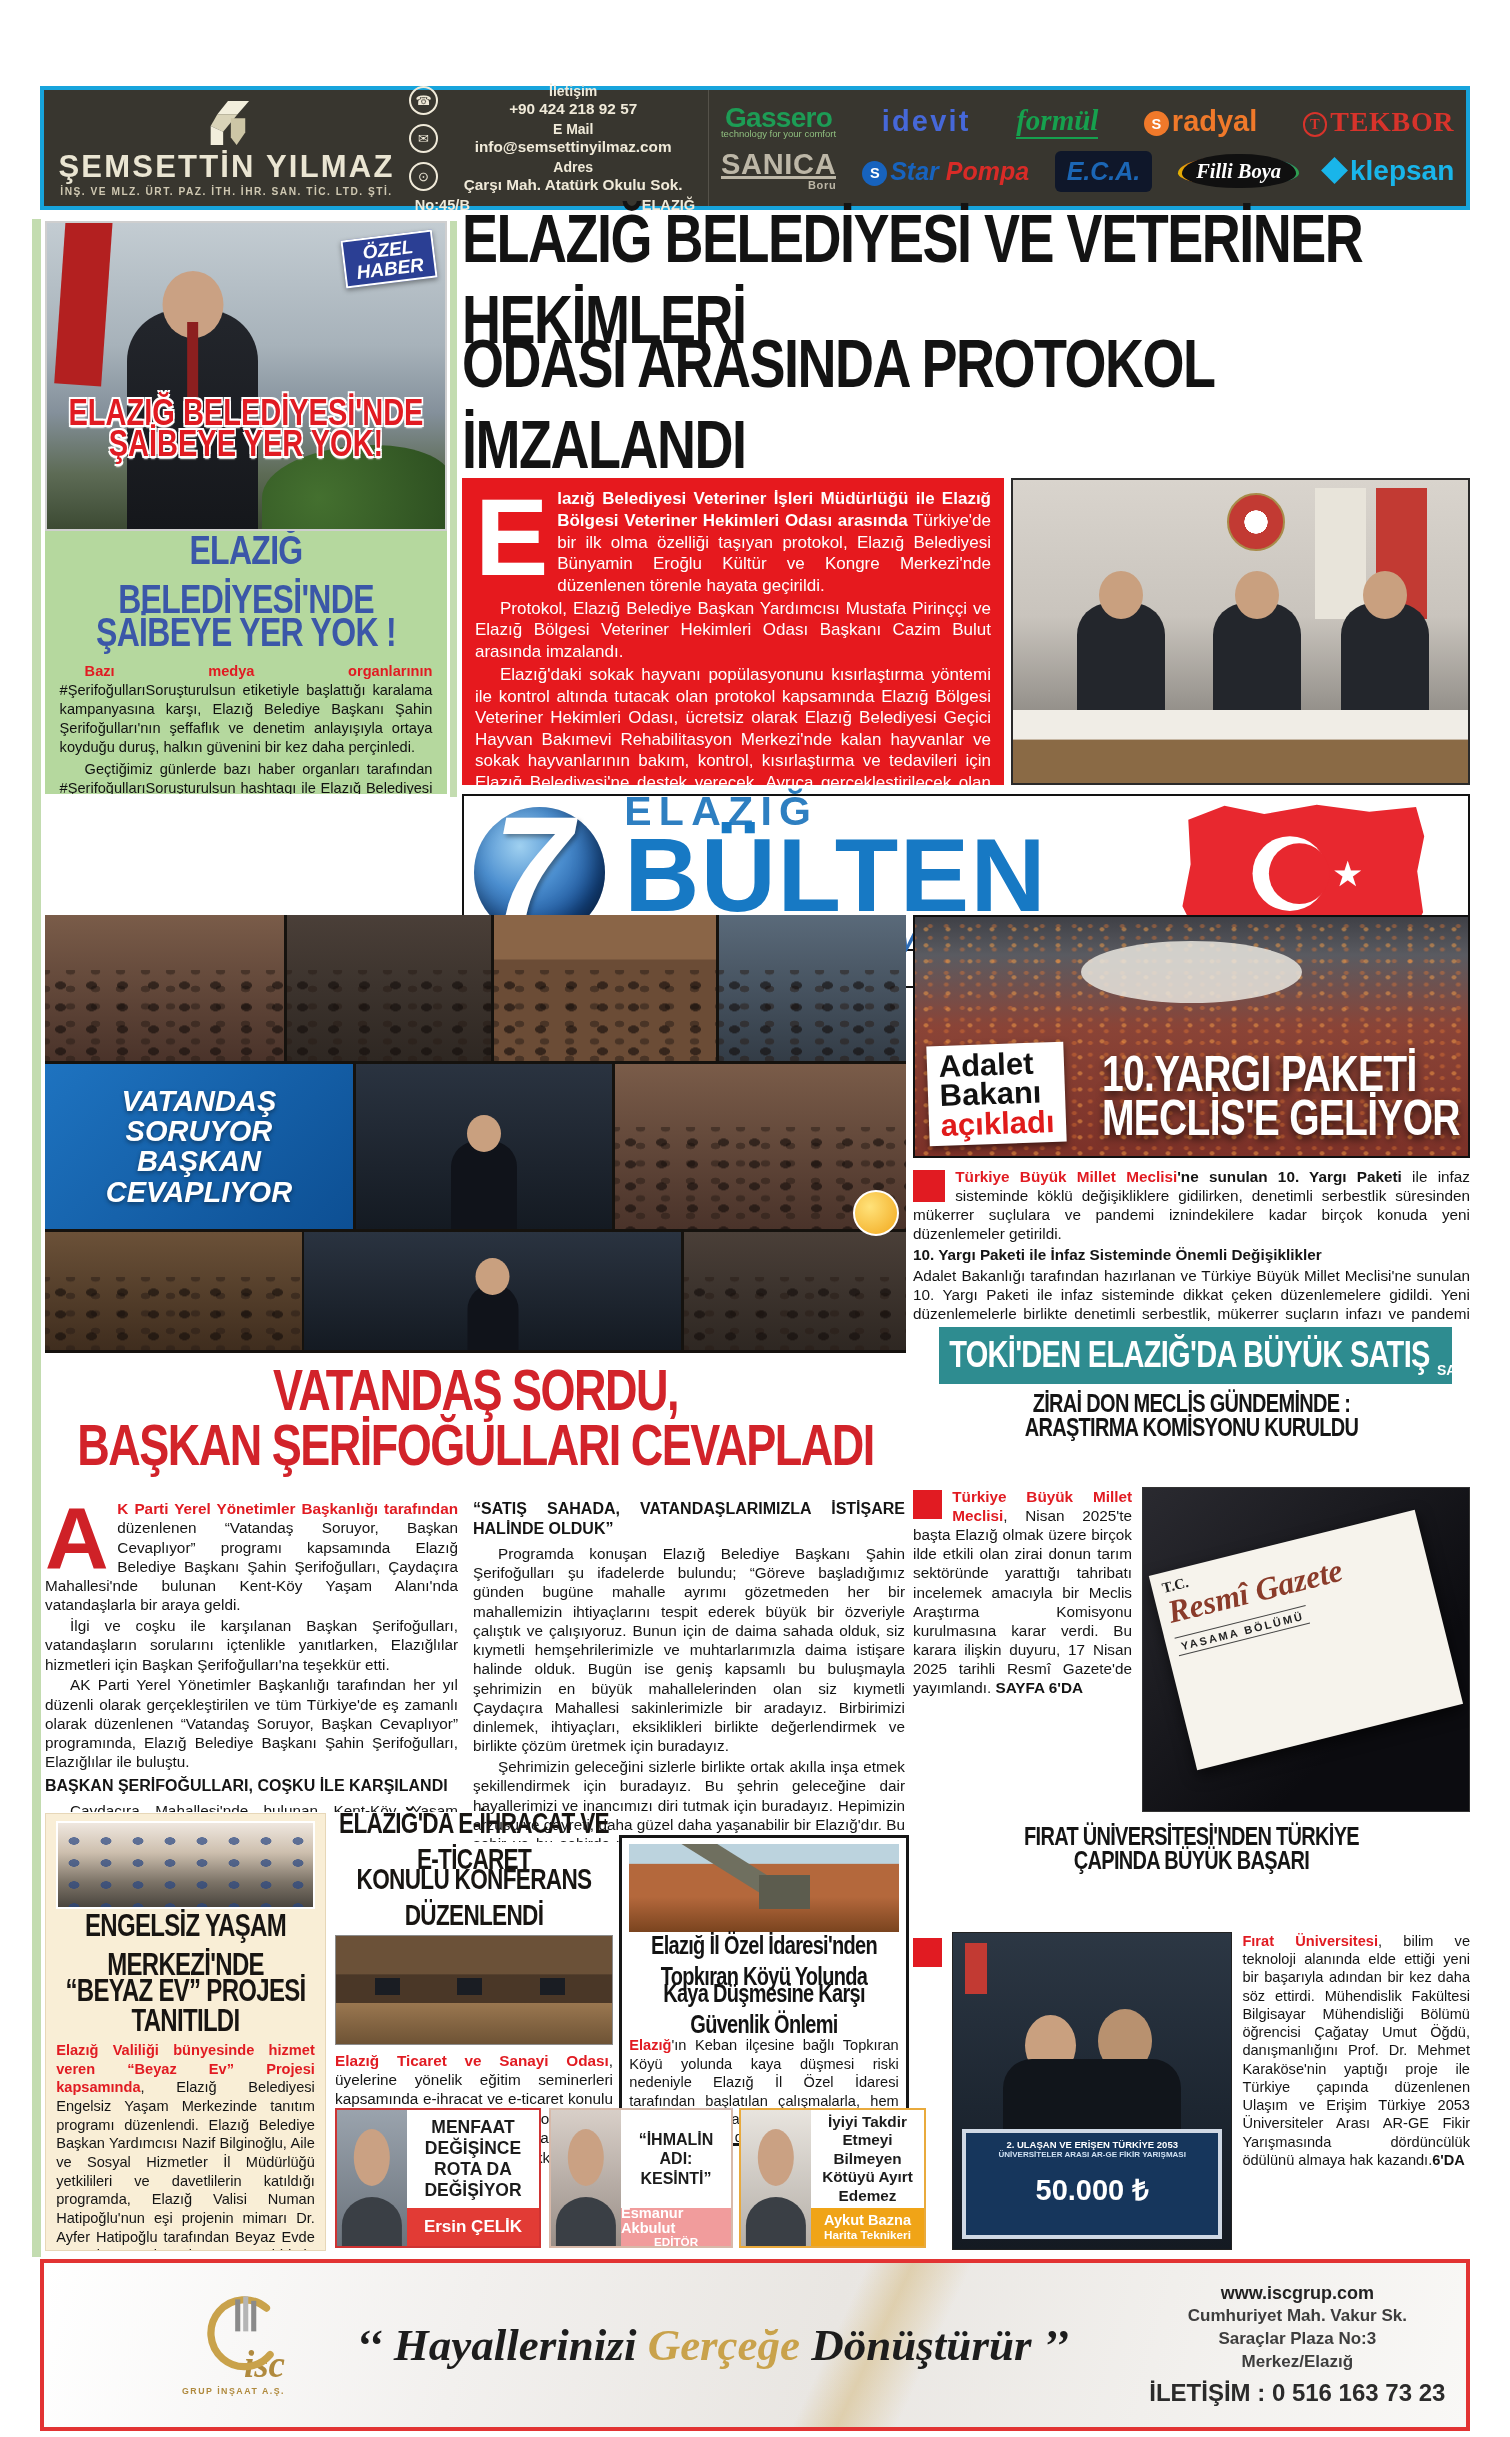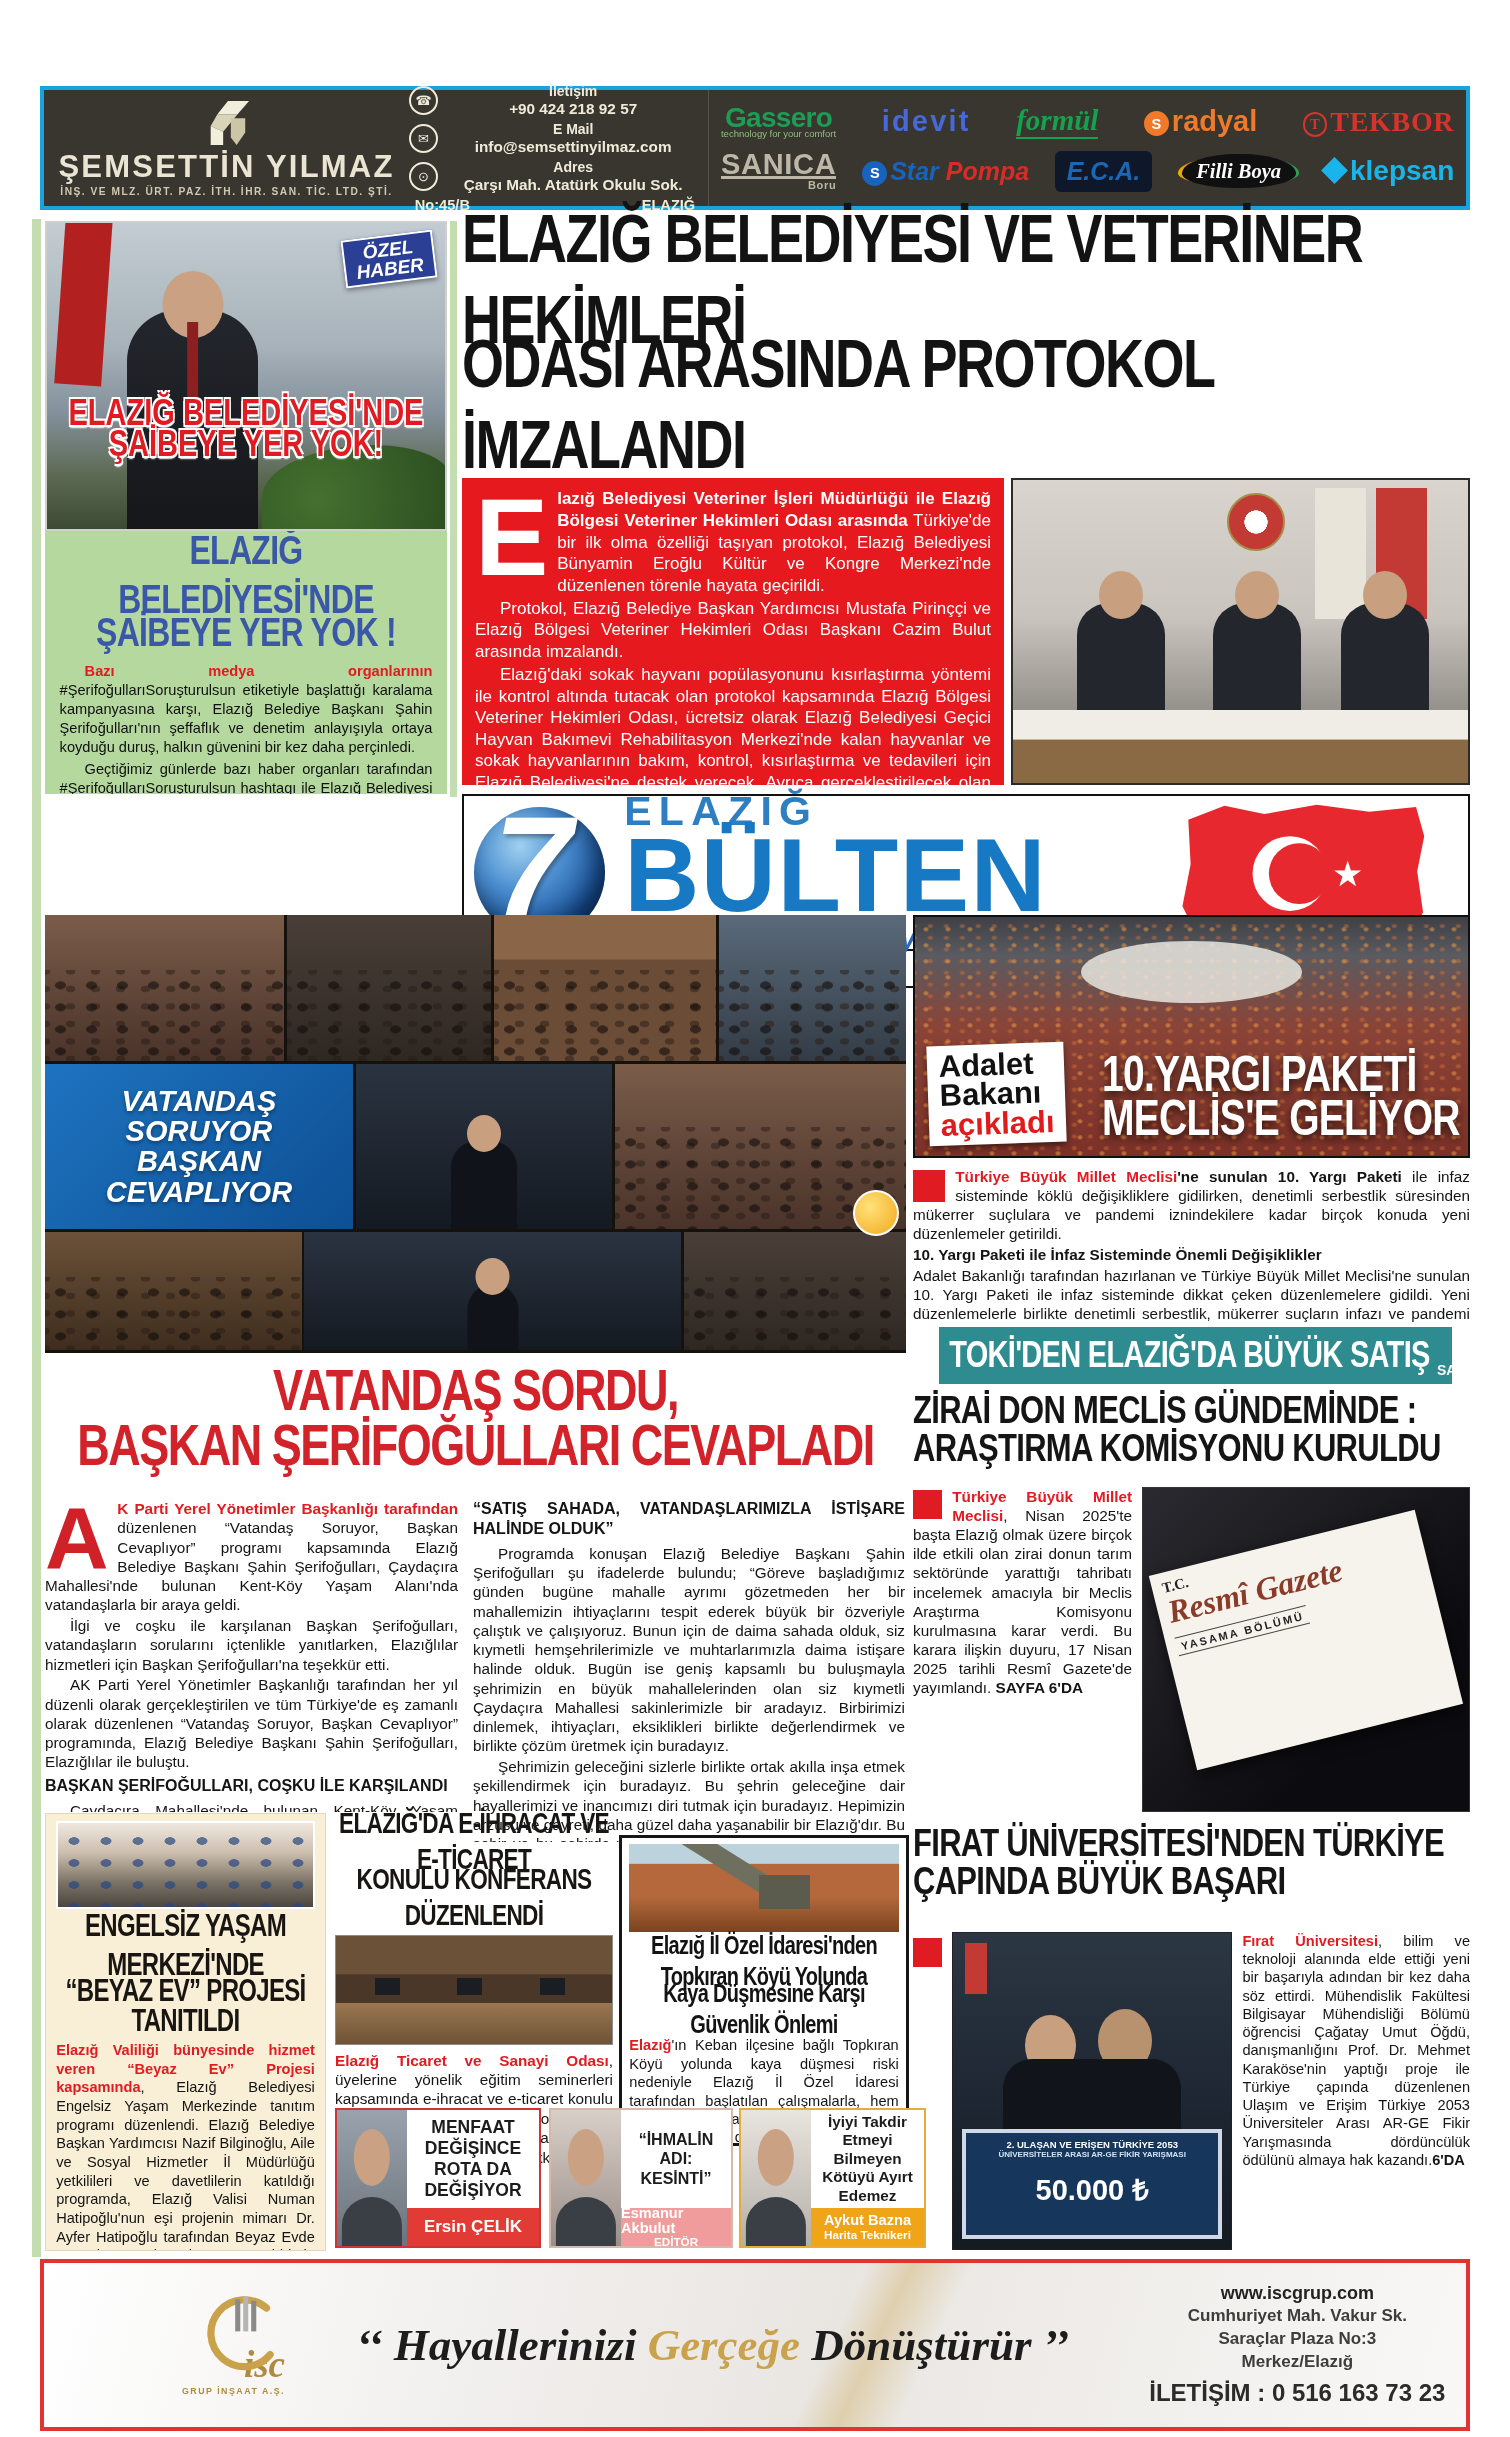--- a/index.html
+++ b/index.html
@@ -153,21 +153,21 @@
   .mlabel .l3{font-weight:800;font-size:31px;color:#e01b1b;display:block;}
   .mtitle{position:absolute;left:187px;bottom:14.6px;color:#fff;font-weight:900;font-size:39px;line-height:1.12;
       letter-spacing:-0.7px;text-shadow:0 2.9px 7.3px rgba(0,0,0,.65);}
   .artbody{font-size:15.3px;line-height:1.25;color:#141414;}
   .redsq{float:left;width:32px;height:32px;background:#e11b22;margin:2.9px 10.2px 2.9px 0;}
   .yargibody{left:913px;top:1167px;width:557px;height:155px;overflow:hidden;}
   .toki{left:939px;top:1327px;width:513px;height:57px;background:#2e8c90;color:#fff;display:flex;
         align-items:center;padding:0 10.2px;box-sizing:border-box;position:absolute;}
   .toki .tt{font-weight:900;font-size:29px;letter-spacing:-0.7px;white-space:nowrap;}
   .toki .tp{font-size:14px;font-weight:800;align-self:flex-end;margin:0 0 5.8px 7.3px;white-space:nowrap;}
-  .blackhead{font-weight:900;color:#151515;text-align:left;font-size:31px;line-height:1.22;letter-spacing:-0.7px;}
+  .blackhead{font-weight:900;color:#151515;text-align:center;font-size:20px;line-height:1.22;letter-spacing:-0.7px;}
   .ziraibody{left:913px;top:1487px;width:557px;height:325px;display:flex;gap:10.2px;position:absolute;}
   .ziraitxt{width:219px;overflow:hidden;}
   .phonephoto{flex:1;position:relative;border:1.5px solid #333;box-sizing:border-box;overflow:hidden;
         background:linear-gradient(135deg,#2a2a30,#0c0c10 70%);}
   .gazette{position:absolute;left:8%;top:16%;width:84%;height:62%;background:#f6f3ec;transform:rotate(-14deg);
         box-shadow:0 5.8px 14.6px rgba(0,0,0,.6);padding:7.3px 10.2px;box-sizing:border-box;color:#222;}
   .gazette .g1{font-family:"Liberation Serif",serif;font-weight:700;font-size:14.6px;}
   .gazette .g2{font-family:"Liberation Serif",serif;font-weight:700;font-style:italic;font-size:32px;color:#8a3b2a;line-height:1;}
   .gazette .g3{font-size:11px;font-weight:700;letter-spacing:2.2px;margin-top:10.2px;border-top:1.5px solid #444;
         border-bottom:1.5px solid #444;display:inline-block;padding:2.2px 4.4px;}

